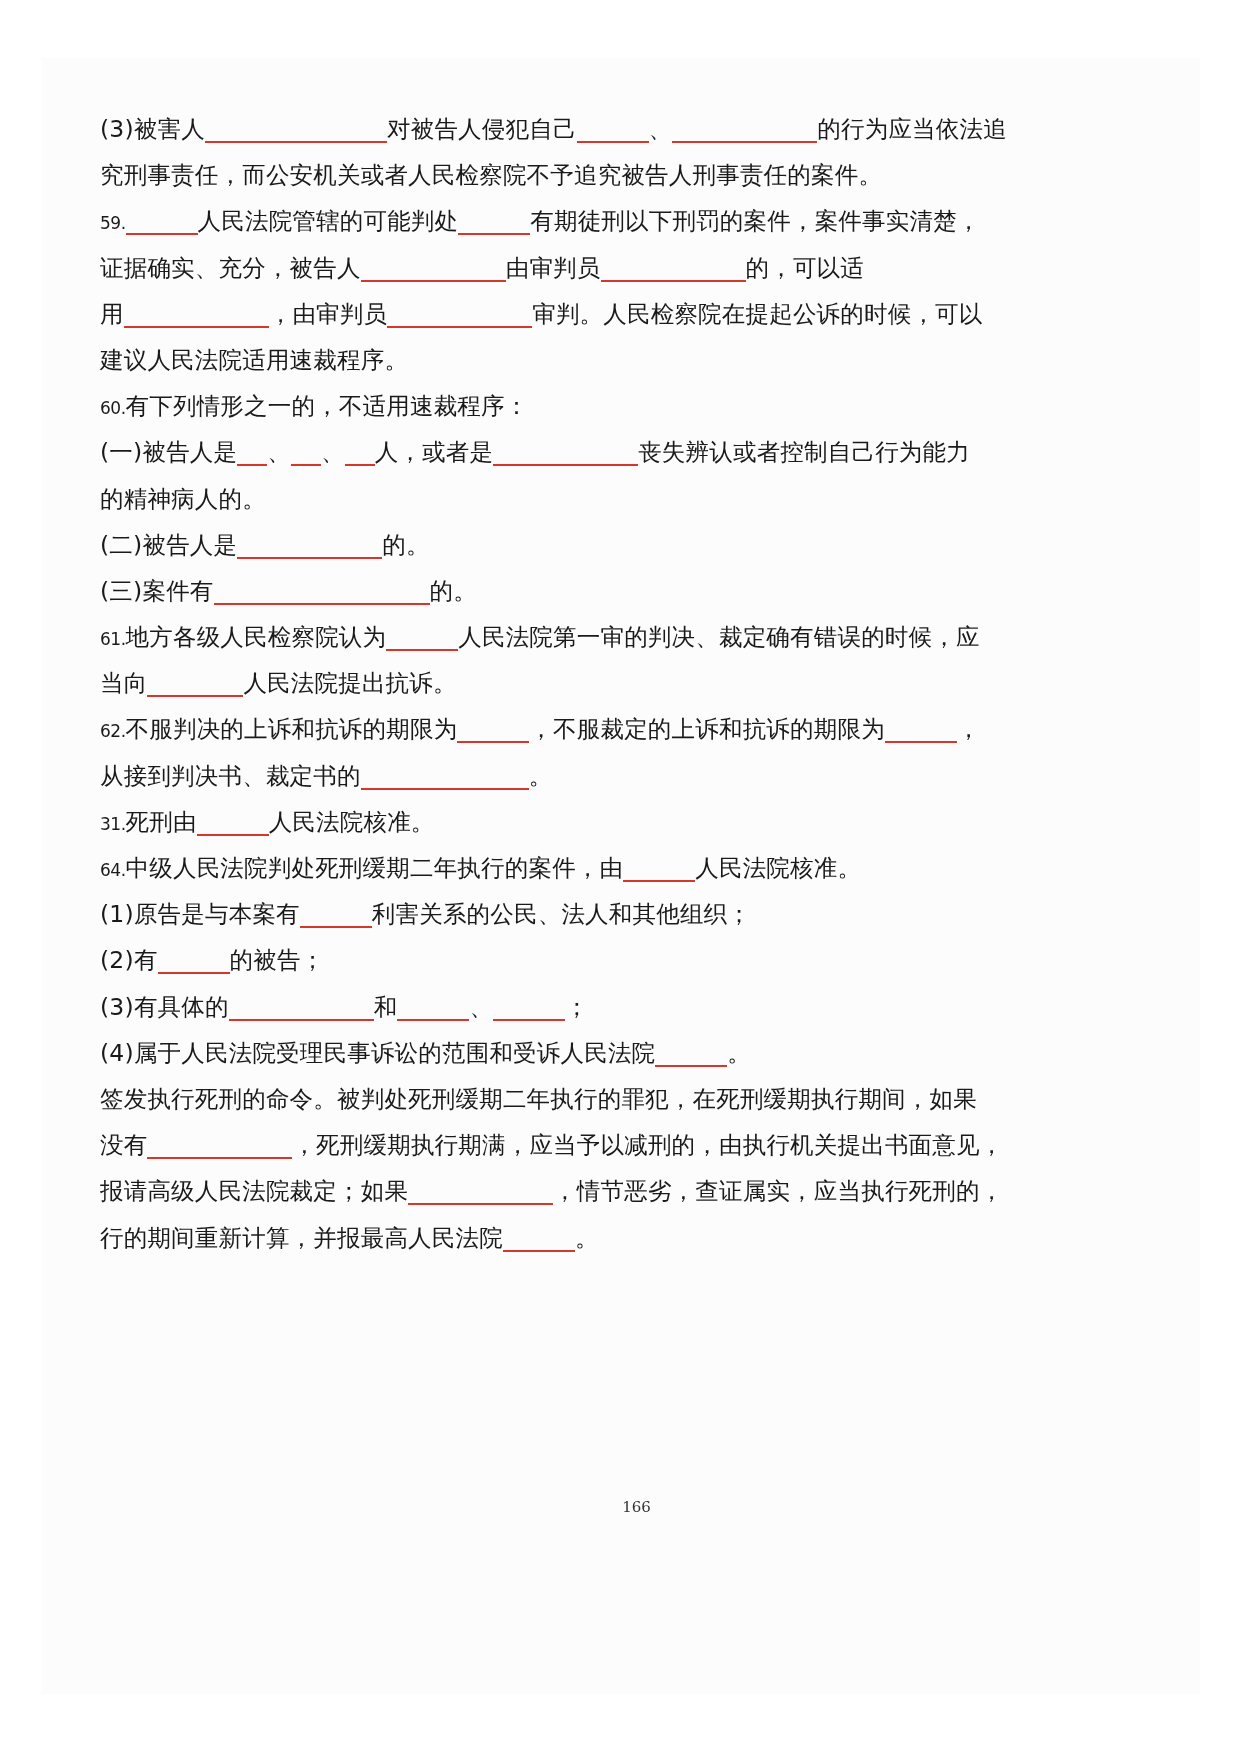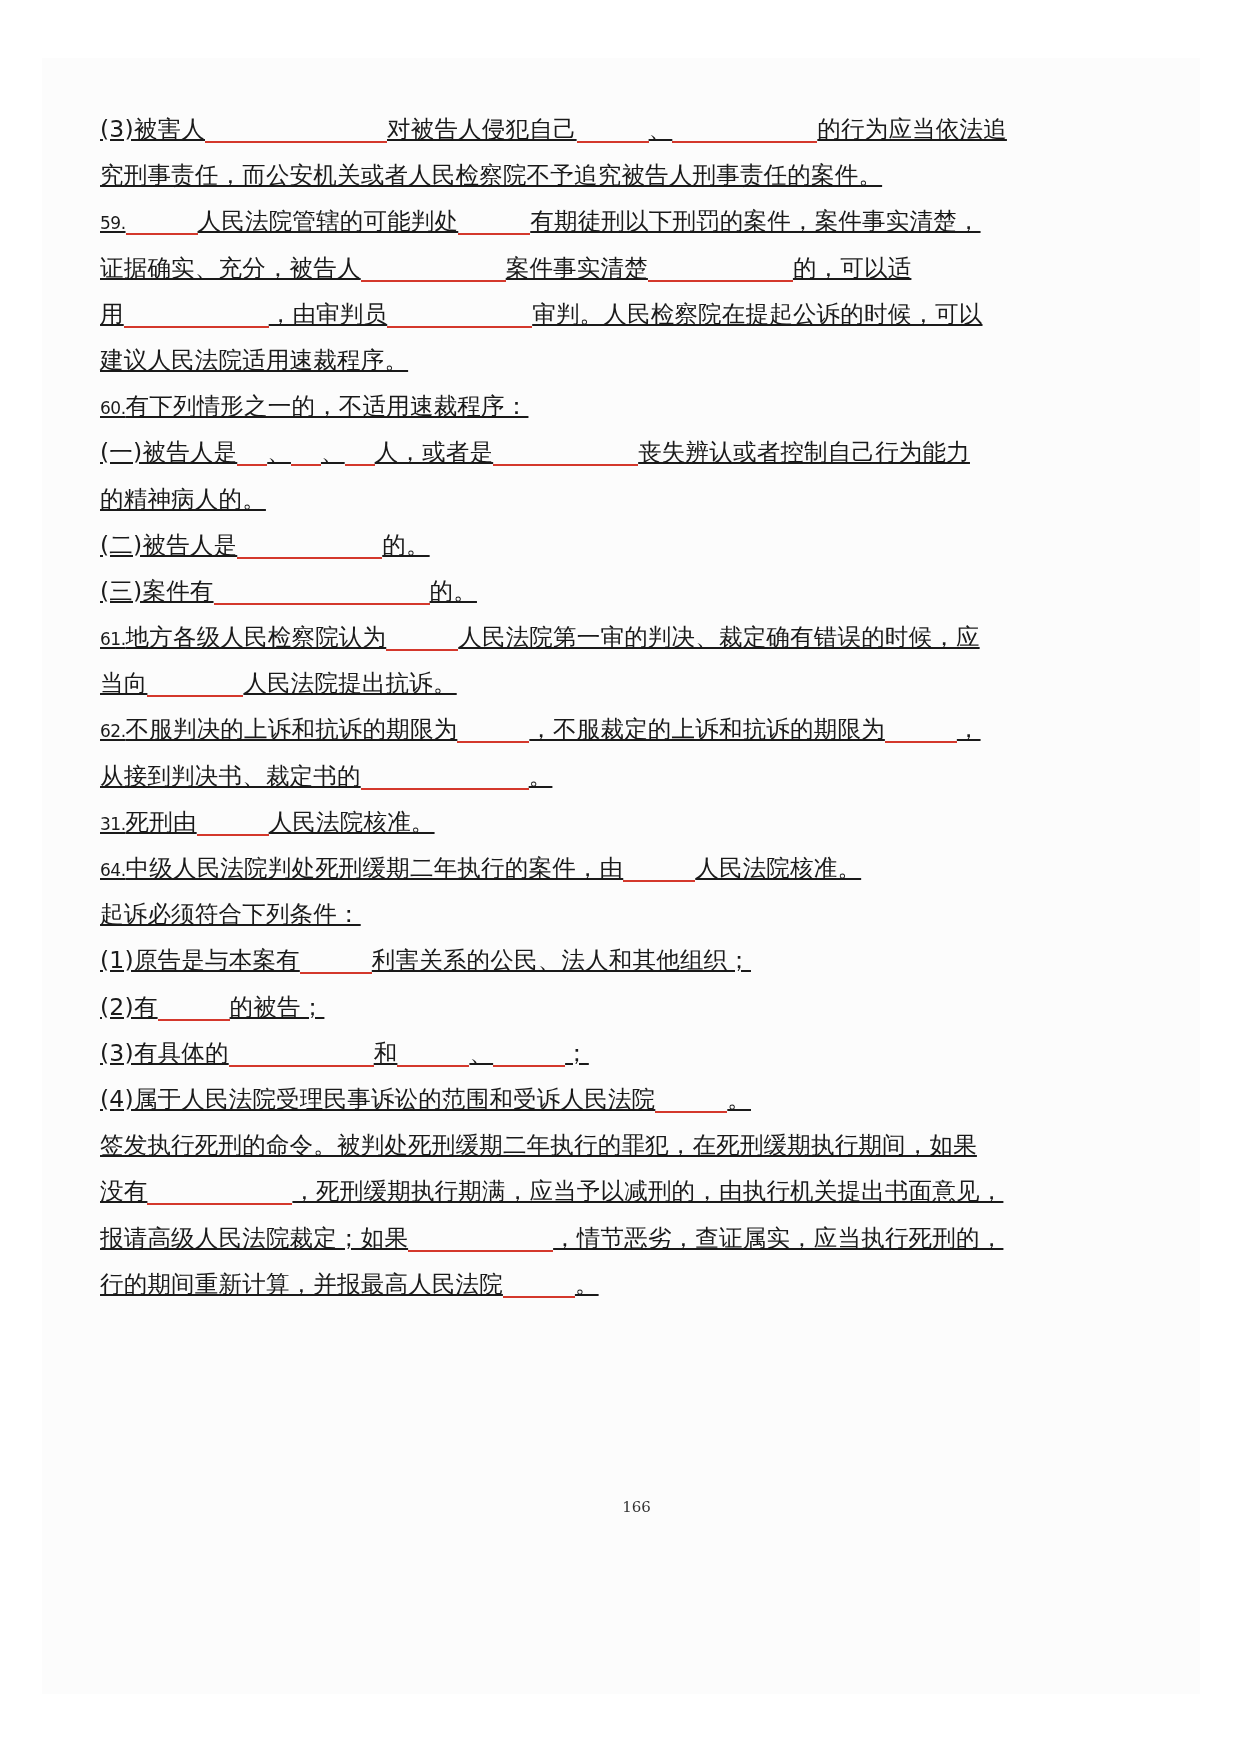--- a/index.html
+++ b/index.html
@@ -10,21 +10,20 @@
   .page-bg {
     position: absolute; left: 42px; top: 58px; width: 1158px; height: 1636px;
     background: #fcfcfc;
   }
   .content {
     position: absolute; left: 100px; top: 106px; width: 920px;
   }
   .line {
     height: 46.2px; line-height: 46px; font-size: 23.5px; white-space: nowrap;
     letter-spacing: 0.2px;
-    text-decoration: underline;
   }
   .num { font-size: 17px; letter-spacing: -0.5px; text-align: center; }
   .blank {
     display: inline-block; border-bottom: 2px solid #d4382c; height: 30px; vertical-align: -6px;
   }
   .w1 { width: 30px; }
   .w2 { width: 72px; }
   .w3 { width: 96px; }
   .w4 { width: 145px; }
   .w5 { width: 168px; }
@@ -49,21 +48,21 @@
 
   <div class="line">
     <span>究刑事责任，而公安机关或者人民检察院不予追究被告人刑事责任的案件。</span>
   </div>
 
   <div class="line">
     <span class="num">59.</span><span class="blank w2"></span><span>人民法院管辖的可能判处</span><span class="blank w2"></span><span>有期徒刑以下刑罚的案件，案件事实清楚，</span>
   </div>
 
   <div class="line">
-    <span>证据确实、充分，被告人</span><span class="blank w4"></span><span>案件事实清楚</span><span class="blank w4"></span><span>的，可以适</span>
+    <span>证据确实、充分，被告人</span><span class="blank w4"></span><span>由审判员</span><span class="blank w4"></span><span>的，可以适</span>
   </div>
 
   <div class="line">
     <span>用</span><span class="blank w4"></span><span>，由审判员</span><span class="blank w4"></span><span>审判。人民检察院在提起公诉的时候，可以</span>
   </div>
 
   <div class="line">
     <span>建议人民法院适用速裁程序。</span>
   </div>
 
@@ -104,23 +103,20 @@
   </div>
 
   <div class="line">
     <span class="num">31.</span><span>死刑由</span><span class="blank w2"></span><span>人民法院核准。</span>
   </div>
 
   <div class="line">
     <span class="num">64.</span><span>中级人民法院判处死刑缓期二年执行的案件，由</span><span class="blank w2"></span><span>人民法院核准。</span>
   </div>
 
-  <div class="line">
-    <span>起诉必须符合下列条件：</span>
-  </div>
 
   <div class="line">
     <span>(1)原告是与本案有</span><span class="blank w2"></span><span>利害关系的公民、法人和其他组织；</span>
   </div>
 
   <div class="line">
     <span>(2)有</span><span class="blank w2"></span><span>的被告；</span>
   </div>
 
   <div class="line">

